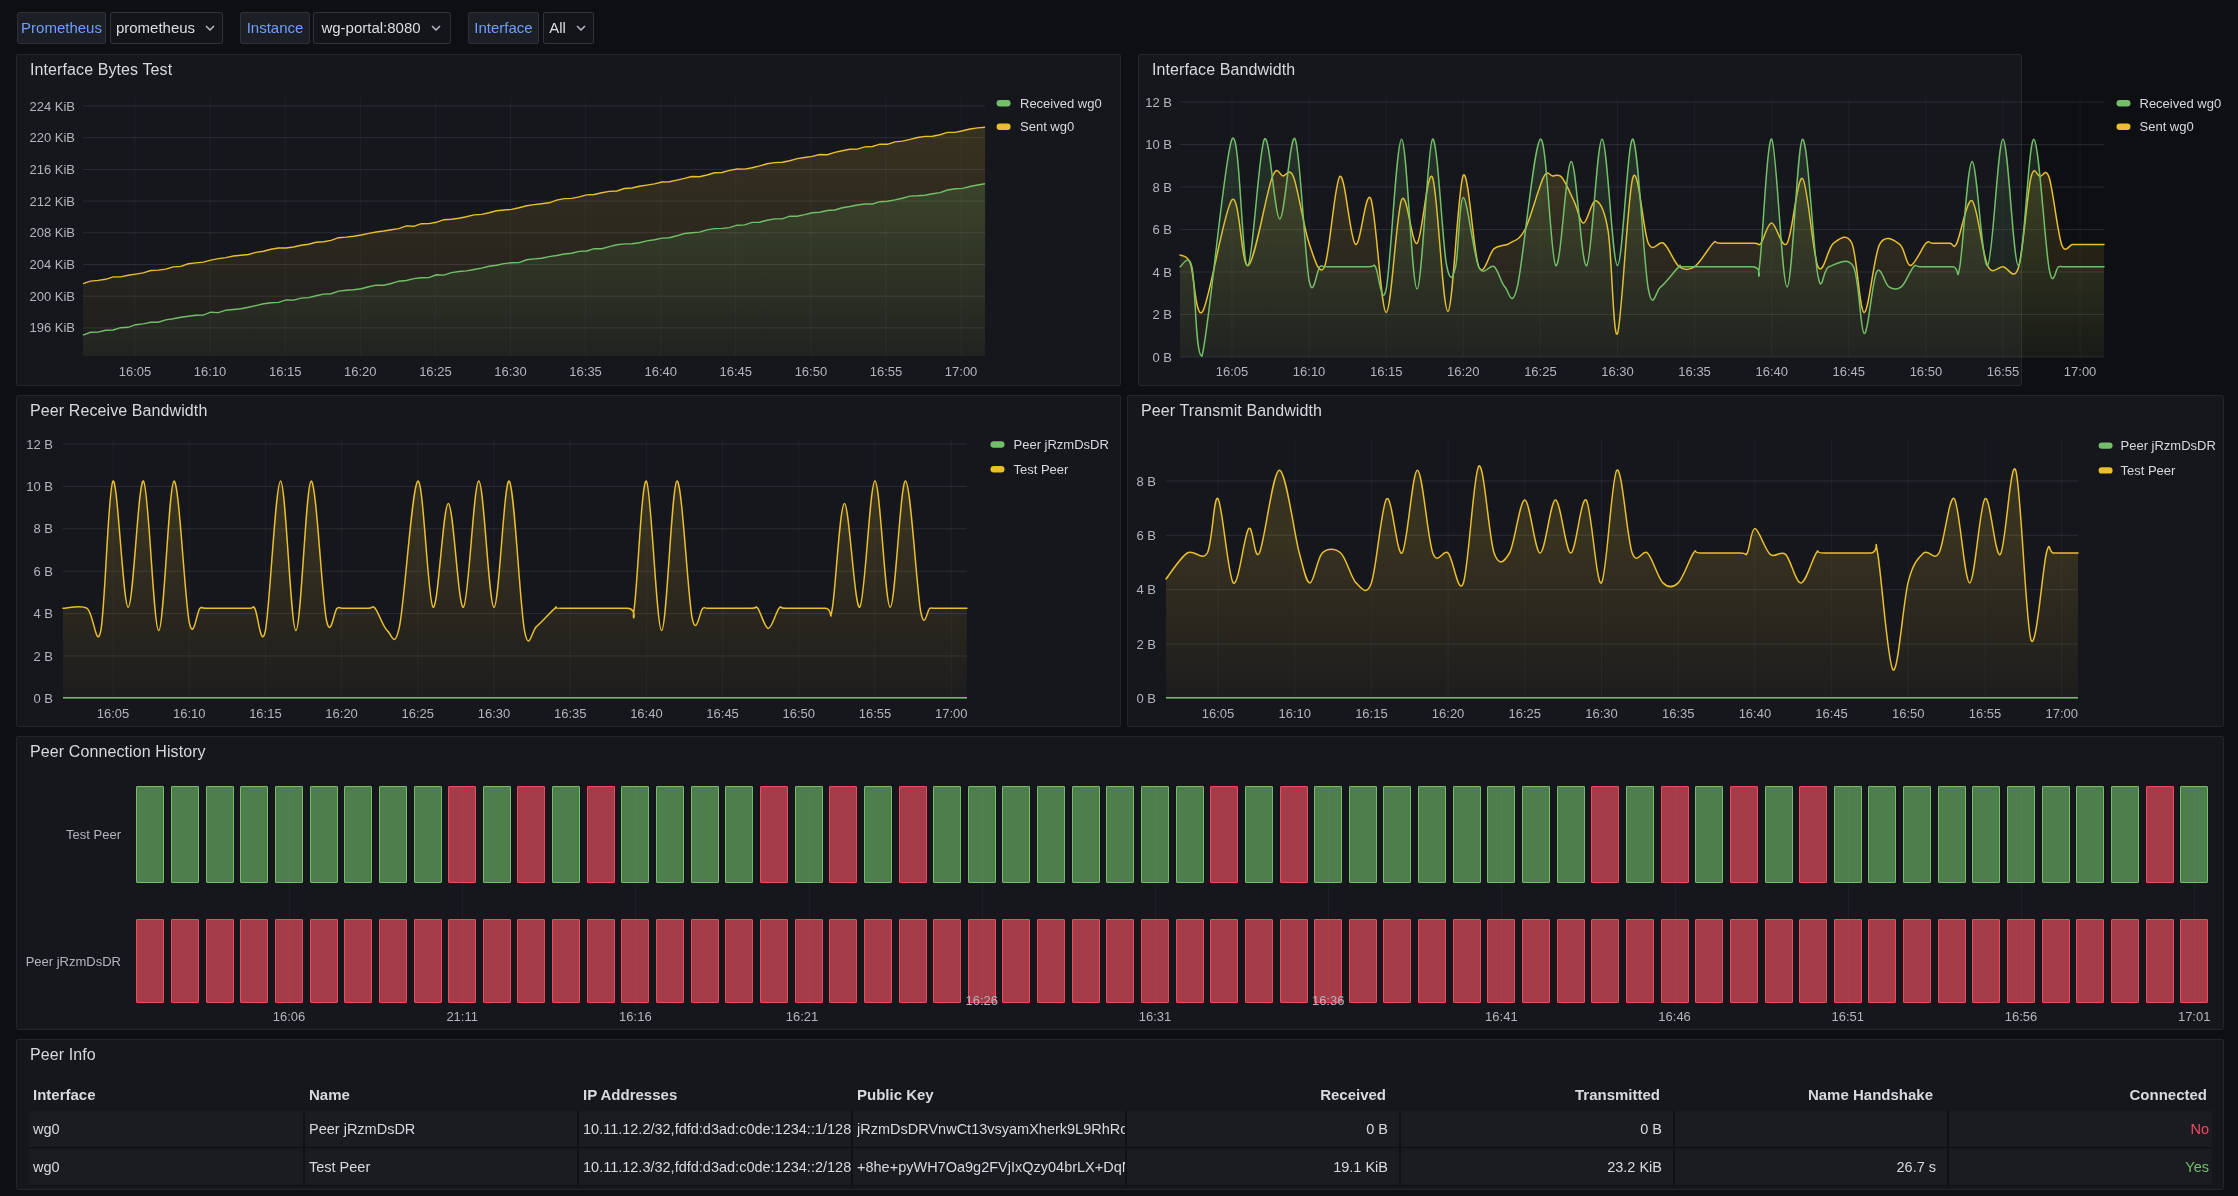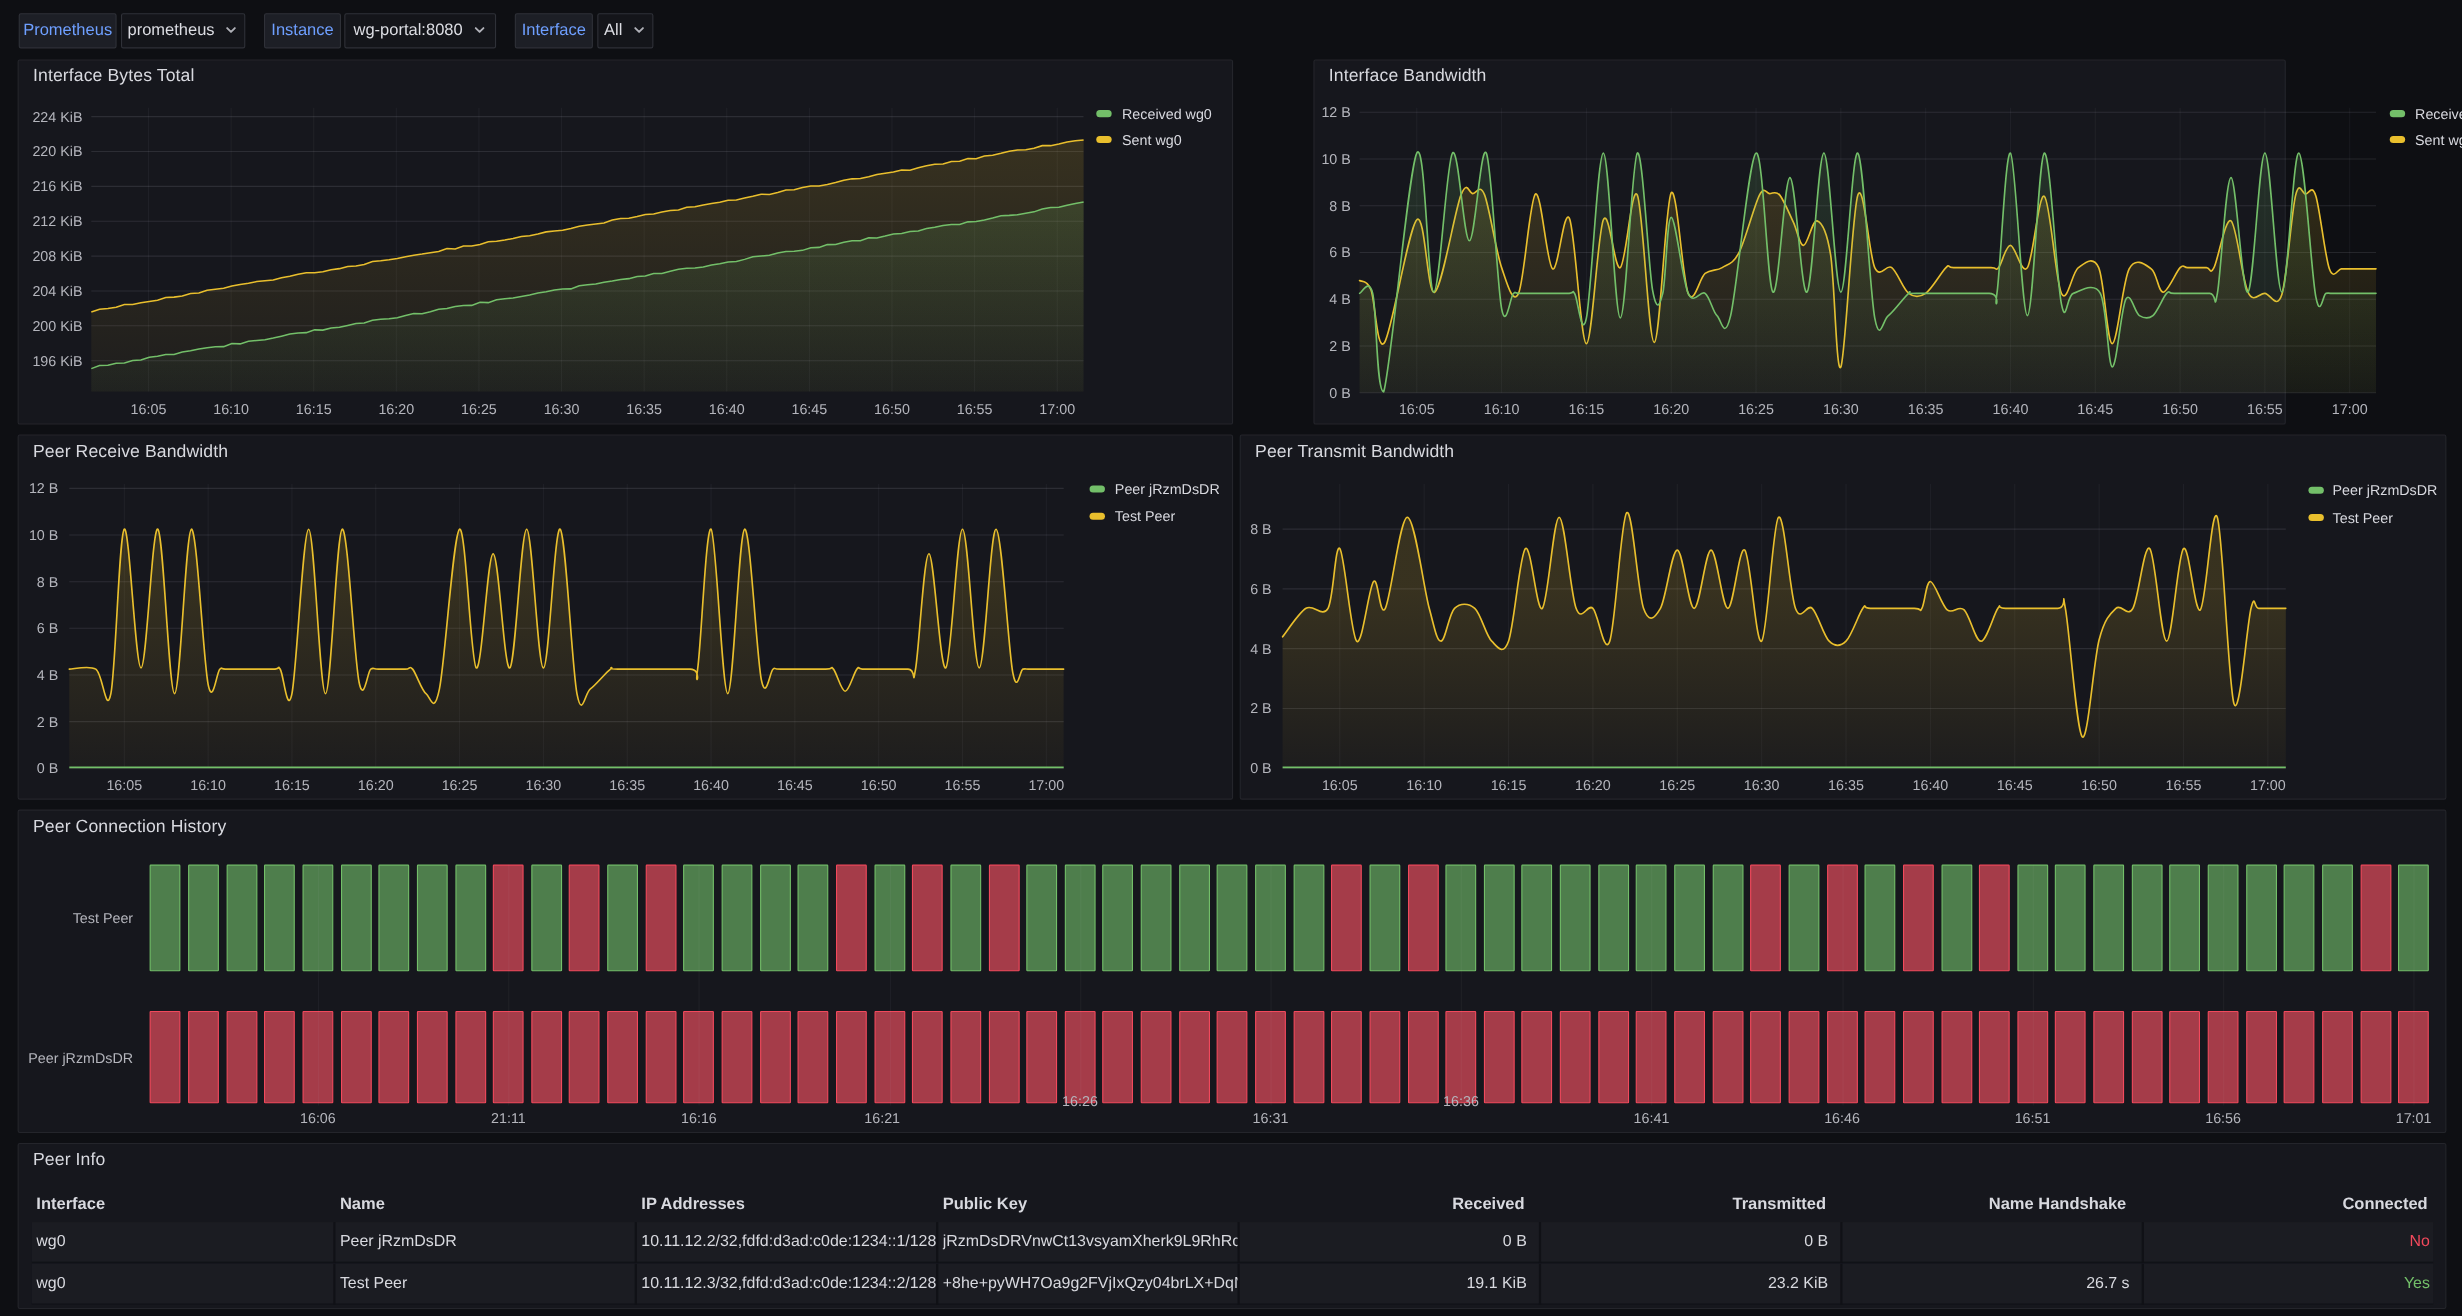--- a/index.html
+++ b/index.html
@@ -26,21 +26,21 @@
     </svg></div>
 <div class="ctl lab" style="left:240px;width:70px">Instance</div>
 <div class="ctl val" style="left:313px;width:138px">wg-portal:8080<svg width="14" height="14" viewBox="0 0 14 14" style="vertical-align:-2px;margin-left:8px">
       <path d="M3.5 5.5 L7 9 L10.5 5.5" stroke="#b0b1b8" stroke-width="1.7" fill="none" stroke-linecap="round" stroke-linejoin="round"></path>
     </svg></div>
 <div class="ctl lab" style="left:468px;width:71px">Interface</div>
 <div class="ctl val" style="left:543px;width:51px">All<svg width="14" height="14" viewBox="0 0 14 14" style="vertical-align:-2px;margin-left:8px">
       <path d="M3.5 5.5 L7 9 L10.5 5.5" stroke="#b0b1b8" stroke-width="1.7" fill="none" stroke-linecap="round" stroke-linejoin="round"></path>
     </svg></div>
 <div class="panel" style="left:16px;top:54px;width:1105px;height:332px">
-    <div class="ptitle">Interface Bytes Total</div>
+    <div class="ptitle">Interface Bytes Test</div>
     <svg width="1105" height="332" viewBox="0 0 1105 332" font-family="Liberation Sans, sans-serif">
       <defs>
         <linearGradient id="c1g" gradientUnits="userSpaceOnUse" x1="0" y1="120" x2="0" y2="301">
           <stop offset="0" stop-color="#73bf69" stop-opacity="0.16"></stop>
           <stop offset="1" stop-color="#73bf69" stop-opacity="0.035"></stop>
         </linearGradient>
         <linearGradient id="c1y" gradientUnits="userSpaceOnUse" x1="0" y1="70" x2="0" y2="301">
           <stop offset="0" stop-color="#e9bf2d" stop-opacity="0.16"></stop>
           <stop offset="1" stop-color="#e9bf2d" stop-opacity="0.035"></stop>
         </linearGradient>
@@ -88,21 +88,21 @@
       <text x="718.8" y="321" text-anchor="middle" font-size="13" fill="#b4b5bc">16:45</text>
       <text x="793.9" y="321" text-anchor="middle" font-size="13" fill="#b4b5bc">16:50</text>
       <text x="869" y="321" text-anchor="middle" font-size="13" fill="#b4b5bc">16:55</text>
       <text x="944.1" y="321" text-anchor="middle" font-size="13" fill="#b4b5bc">17:00</text>
       <rect x="979.6" y="45.1" width="14" height="6.4" rx="3.2" fill="#73bf69"></rect>
       <text x="1003" y="52.9" font-size="13" fill="#d8d9df">Received wg0</text>
       <rect x="979.6" y="68.6" width="14" height="6.4" rx="3.2" fill="#e9bf2d"></rect>
       <text x="1003" y="76.4" font-size="13" fill="#d8d9df">Sent wg0</text>
     </svg>
   </div>
-<div class="panel" style="left:1194px;top:54px;width:884px;height:332px">
+<div class="panel" style="left:1138px;top:54px;width:884px;height:332px">
     <div class="ptitle">Interface Bandwidth</div>
     <svg width="1097" height="332" viewBox="0 0 1097 332" font-family="Liberation Sans, sans-serif">
       <defs>
         <linearGradient id="c2g" gradientUnits="userSpaceOnUse" x1="0" y1="85" x2="0" y2="302">
           <stop offset="0" stop-color="#73bf69" stop-opacity="0.16"></stop>
           <stop offset="1" stop-color="#73bf69" stop-opacity="0.035"></stop>
         </linearGradient>
         <linearGradient id="c2y" gradientUnits="userSpaceOnUse" x1="0" y1="120" x2="0" y2="302">
           <stop offset="0" stop-color="#e9bf2d" stop-opacity="0.16"></stop>
           <stop offset="1" stop-color="#e9bf2d" stop-opacity="0.035"></stop>

